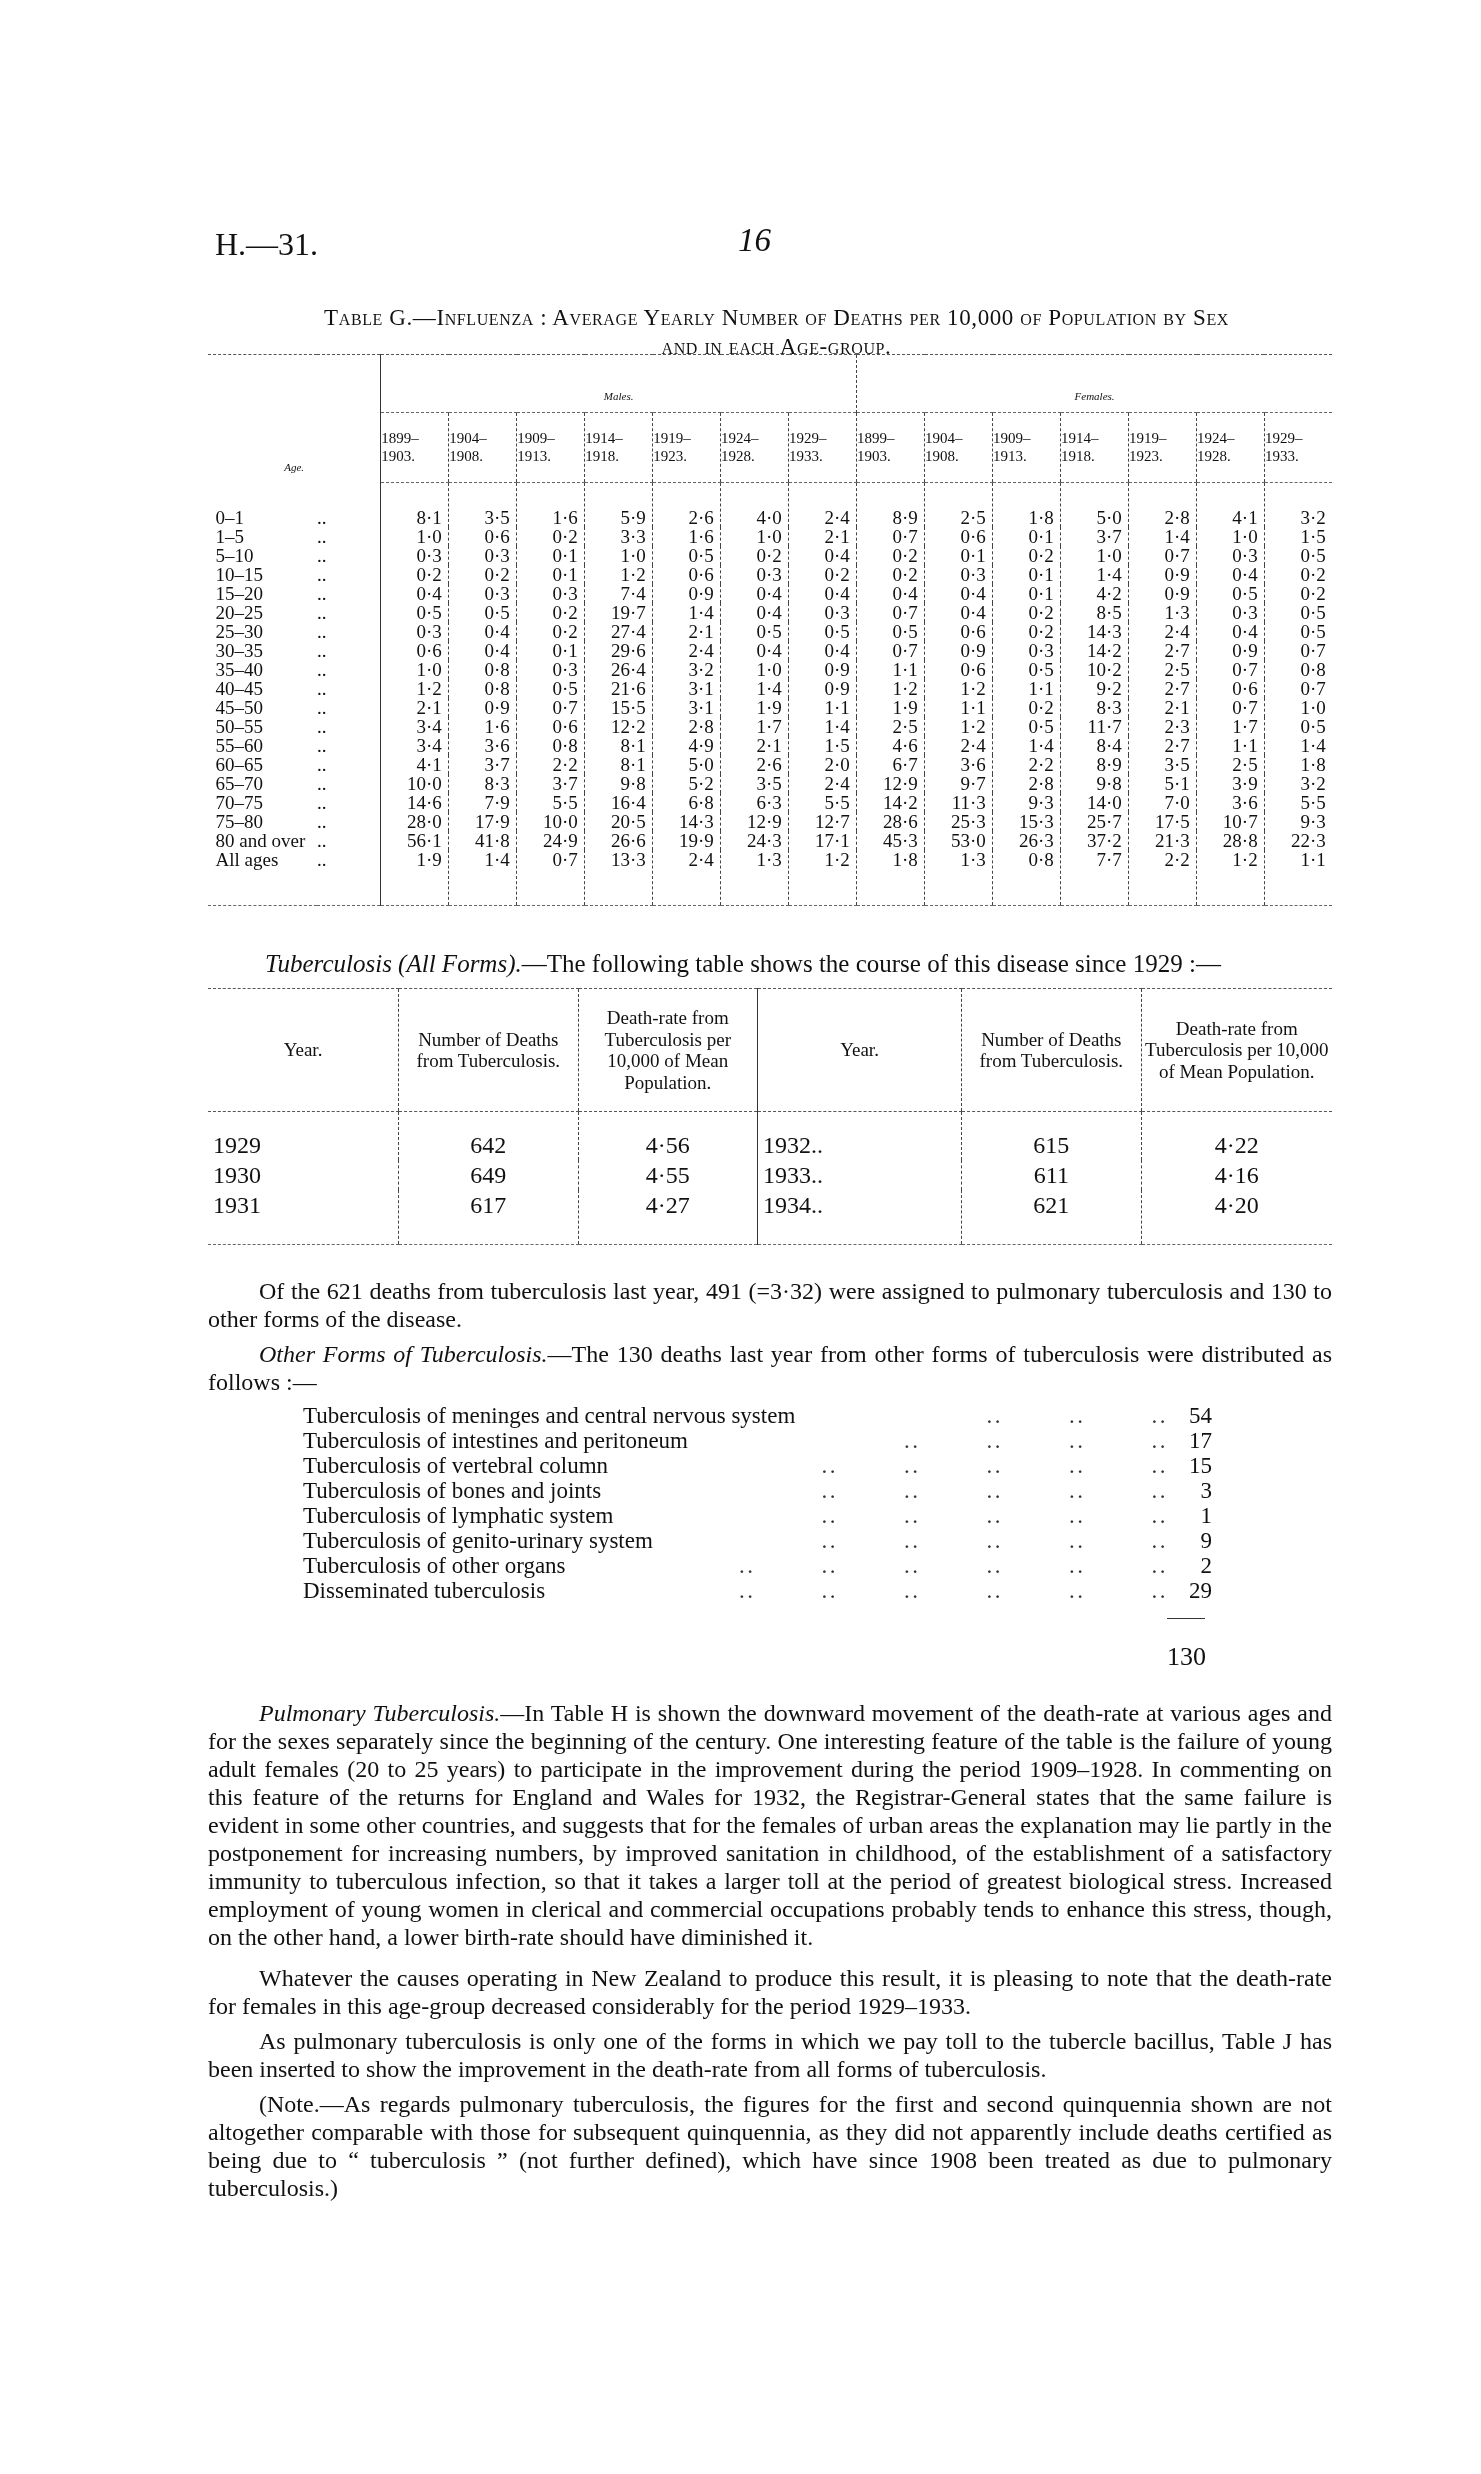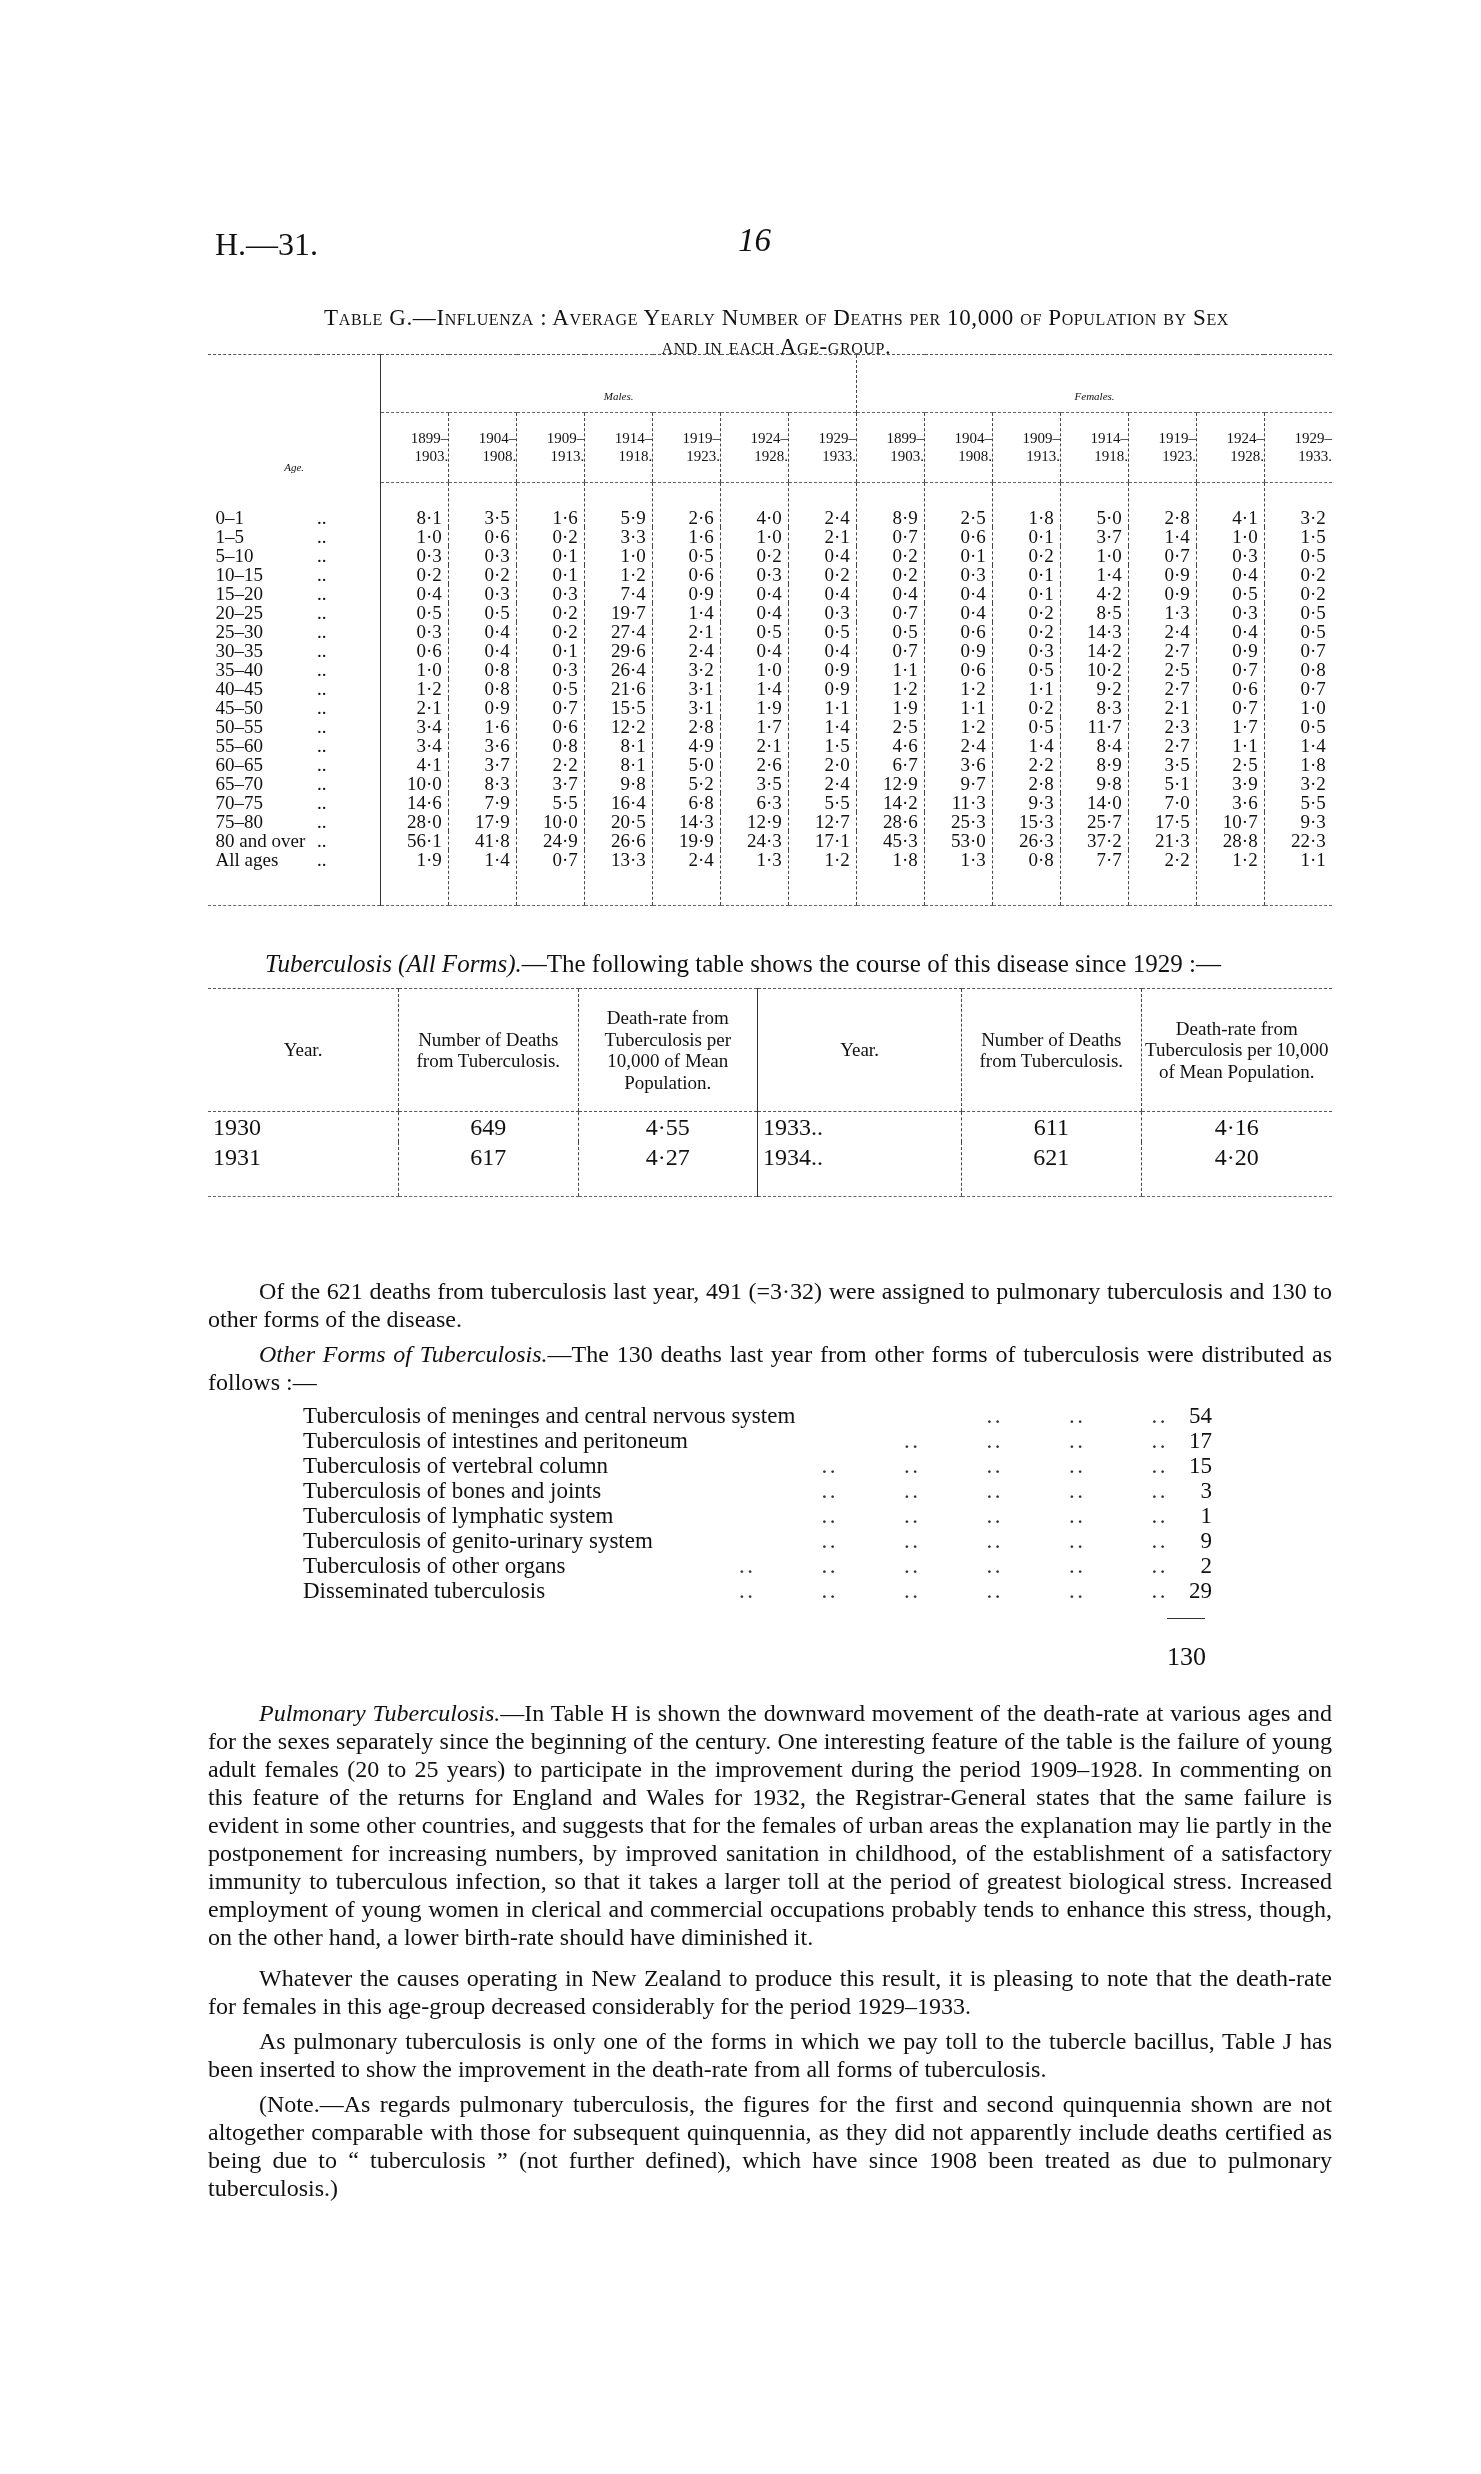--- a/index.html
+++ b/index.html
@@ -11,21 +11,21 @@
 
   
   .tg { position: absolute; left: 208px; top: 354px; width: 1124px; border-collapse: collapse; font-size: 19px; }
   .tg th { font-weight: normal; font-size: 15px; line-height: 17.7px; padding: 0; }
   .tg td { padding: 0 6.3px 0 0; text-align: right; height: 19px; line-height: 19px; }
   .tg td.age { text-align: left; padding-left: 7.6px; width: 95px; }
   .tg td.dots { width: 57px; text-align: left; }
   .tg .sep { border-left: 0.6px dashed #444; }
   .tg .ssep { border-left: 0.6px solid #333; }
   .tg thead tr.top th { border-top: 0.6px dashed #555; height: 51px; vertical-align: bottom; padding-bottom: 6.3px; font-size: 11px; font-style: italic; }
-  .tg thead tr.yrs th { border-top: 0.6px dashed #666; border-bottom: 0.6px dashed #666; height: 69px; text-align: right; }
+  .tg thead tr.yrs th { border-top: 0.6px dashed #666; border-bottom: 0.6px dashed #666; height: 69px; text-align: left; }
   .tg tbody tr.first td { padding-top: 25px; }
   .tg tbody tr.last td { padding-bottom: 36px; border-bottom: 0.6px dashed #666; }
 
   .tb-intro { position: absolute; left: 265px; top: 950px; font-size: 25px; }
   .tb-intro i { font-style: italic; }
 
   
   .tt { position: absolute; left: 208px; top: 988px; width: 1124px; border-collapse: collapse; font-size: 24px; }
   .tt th { font-weight: normal; font-size: 19px; line-height: 21.5px; border-top: 0.6px dashed #555; border-bottom: 0.6px dashed #555; height: 120px; text-align: center; }
   .tt td { height: 28px; line-height: 28px; text-align: center; }
@@ -438,20 +438,28 @@
       <tr>
         <th style="width:189px">Year.</th>
         <th class="vl" style="width:177px">Number of Deaths from Tuberculosis.</th>
         <th class="vl" style="width:177px">Death-rate from Tuberculosis per 10,000 of Mean Population.</th>
         <th class="dl" style="width:202px">Year.</th>
         <th class="vl" style="width:177px">Number of Deaths from Tuberculosis.</th>
         <th class="vl" style="width:189px">Death-rate from Tuberculosis per 10,000 of Mean Population.</th>
       </tr>
     </thead>
     <tbody id="tt-body">
+        <tr class="first">
+          <td class="yr" style="padding-left: 5px;">1929</td>
+          <td class="vl">642</td>
+          <td class="vl">4·56</td>
+          <td class="dl yr" style="padding-left: 5px;">1932..</td>
+          <td class="vl">615</td>
+          <td class="vl">4·22</td>
+        </tr>
         <tr>
           <td class="yr" style="padding-left: 5px;">1930</td>
           <td class="vl">649</td>
           <td class="vl">4·55</td>
           <td class="dl yr" style="padding-left: 5px;">1933..</td>
           <td class="vl">611</td>
           <td class="vl">4·16</td>
         </tr>
         <tr class="last">
           <td class="yr" style="padding-left: 5px;">1931</td>

